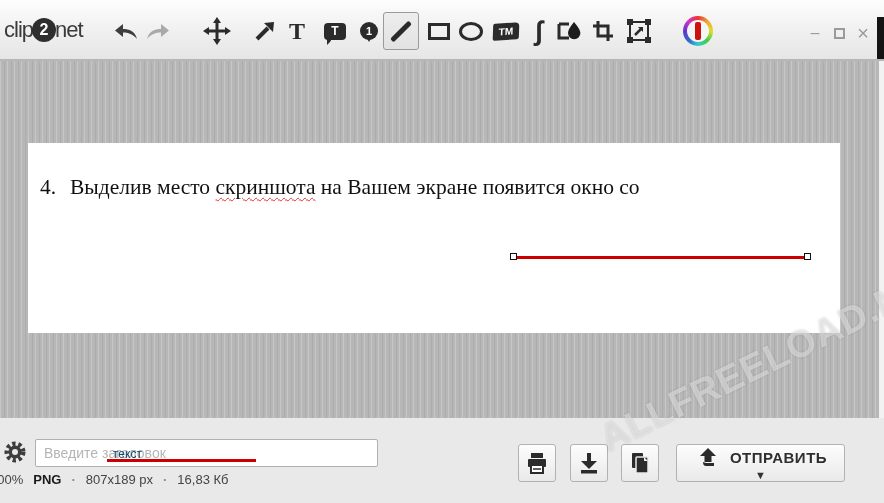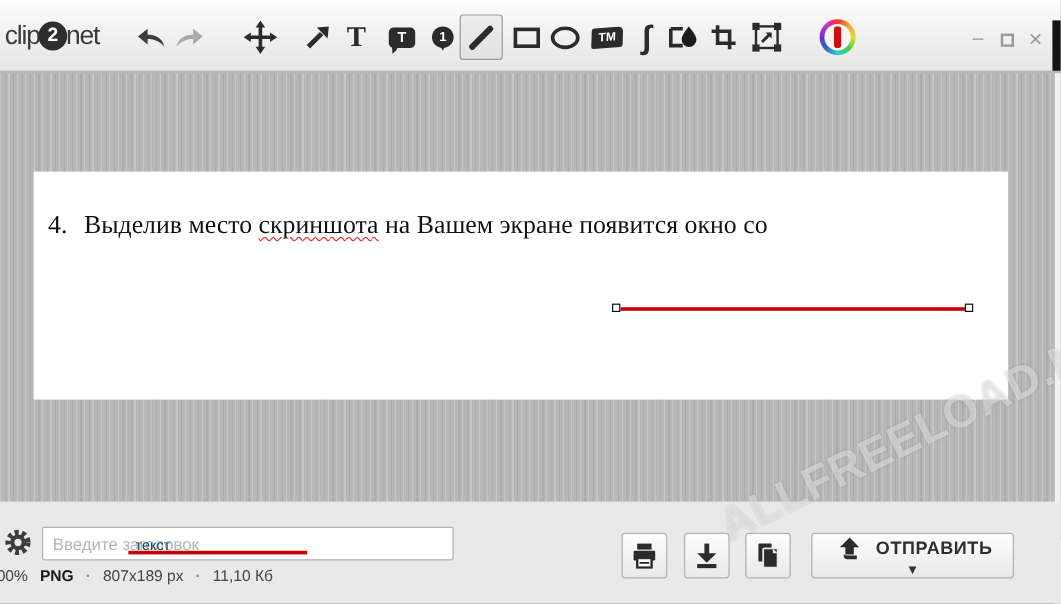--- a/index.html
+++ b/index.html
@@ -233,21 +233,21 @@
 
 <span class="anno-text">текст</span>
 <div class="anno-line"></div>
 
 <div class="statusbar">
   <span>100%</span>
   <span class="fmt">PNG</span>
   <span class="dot">·</span>
   <span>807x189 px</span>
   <span class="dot">·</span>
-  <span>11,10 Кб</span>
+  <span>16,83 Кб</span>
 </div>
 
 <div class="btn btn-sq" style="left:518px">
   <svg width="22" height="22" viewBox="0 0 22 22">
     <rect x="5" y="1" width="12" height="5" fill="#2b2b2b"></rect>
     <rect x="2" y="7" width="18" height="8" rx="1" fill="#2b2b2b"></rect>
     <rect x="5" y="13" width="12" height="8" fill="#fff" stroke="#2b2b2b" stroke-width="2"></rect>
     <line x1="7" y1="17" x2="15" y2="17" stroke="#2b2b2b" stroke-width="1.5"></line>
   </svg>
 </div>

